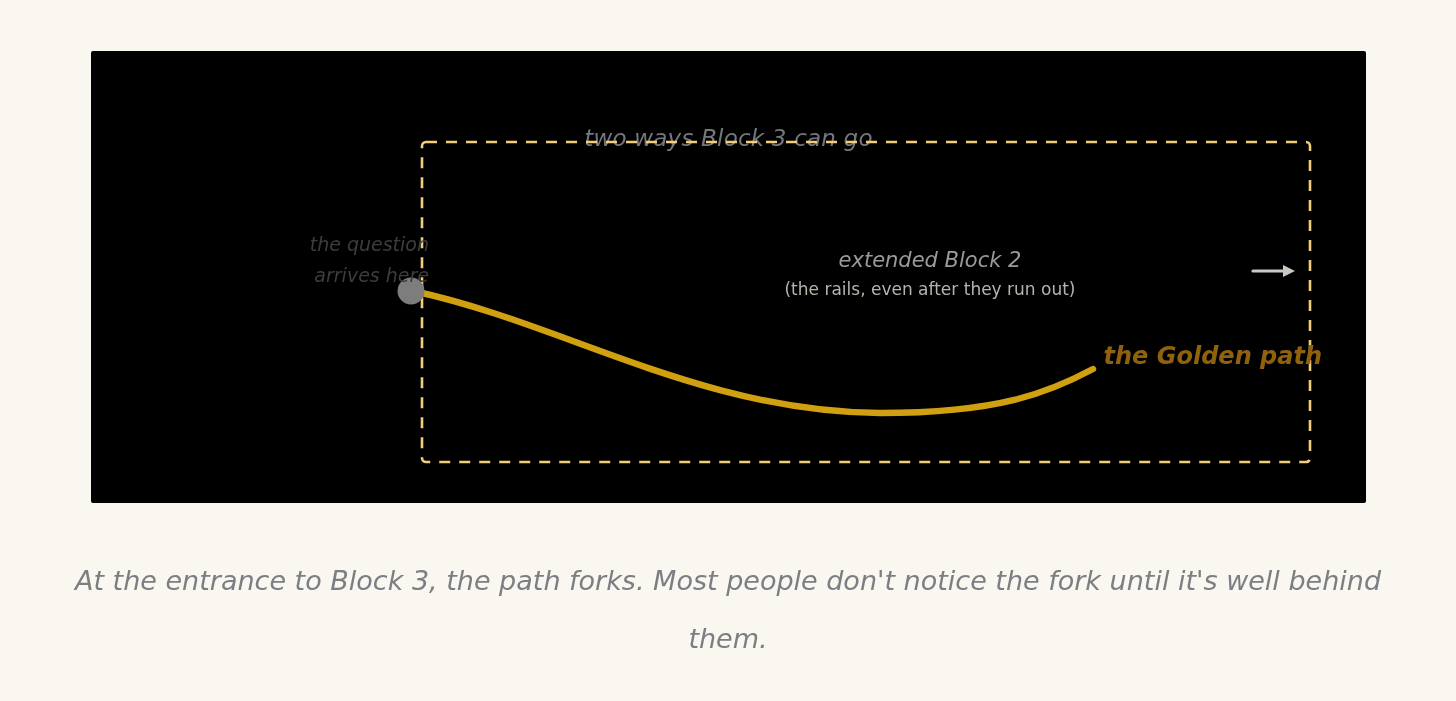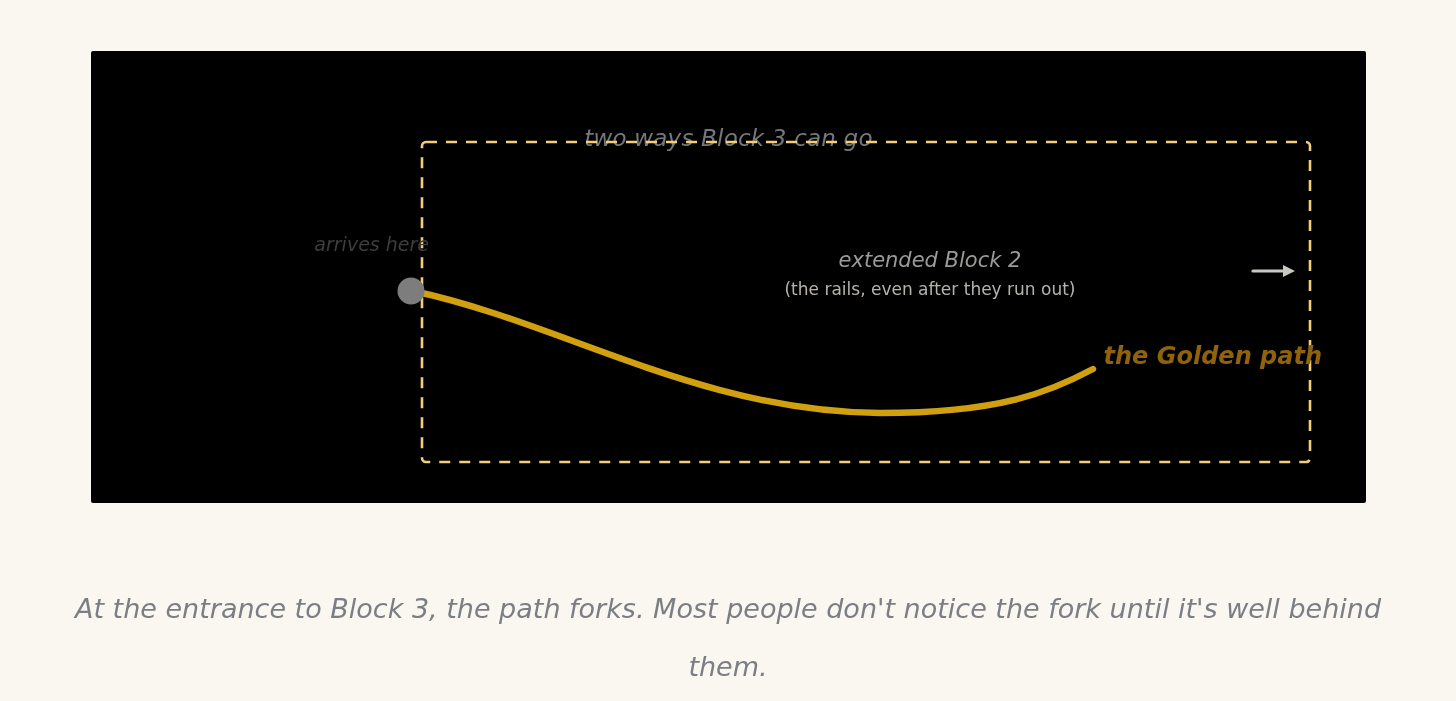--- a/index.html
+++ b/index.html
@@ -134,21 +134,21 @@
     font-size: 18px;
     color: #a9760e;
     display: block;
     line-height: 32px;
   }
 
   
   .caption {
     position: absolute;
     left: 40px;
-    top: 580px;
+    top: 552px;
     width: 1376px;
     text-align: center;
     font-family: "DejaVu Sans", sans-serif;
     font-style: italic;
     font-size: 27px;
     line-height: 58px;
     color: #7b7f83;
   }
 </style>
 </head>
@@ -178,20 +178,21 @@
       <polygon points="1295,271 1283,265 1283,277" fill="#c9c9c4"></polygon>
     </g>
 
     <path d="M 413 291 C 560 322, 700 412, 880 413 C 1000 413, 1050 392, 1093 369" fill="none" stroke="#d1a011" stroke-width="6.4" stroke-linecap="round" stroke-linejoin="round"></path>
 
     <circle cx="411" cy="291" r="13.5" fill="#7d7d7d"></circle>
   </svg>
 
 
   <div class="node-label">
+    <span>the question</span>
     <span>arrives here</span>
   </div>
 
   <div class="rails-label">
     <span class="l1">extended Block 2</span>
     <span class="l2">(the rails, even after they run out)</span>
   </div>
 
   <div class="golden-label">
     <span class="l1">the Golden path</span>

